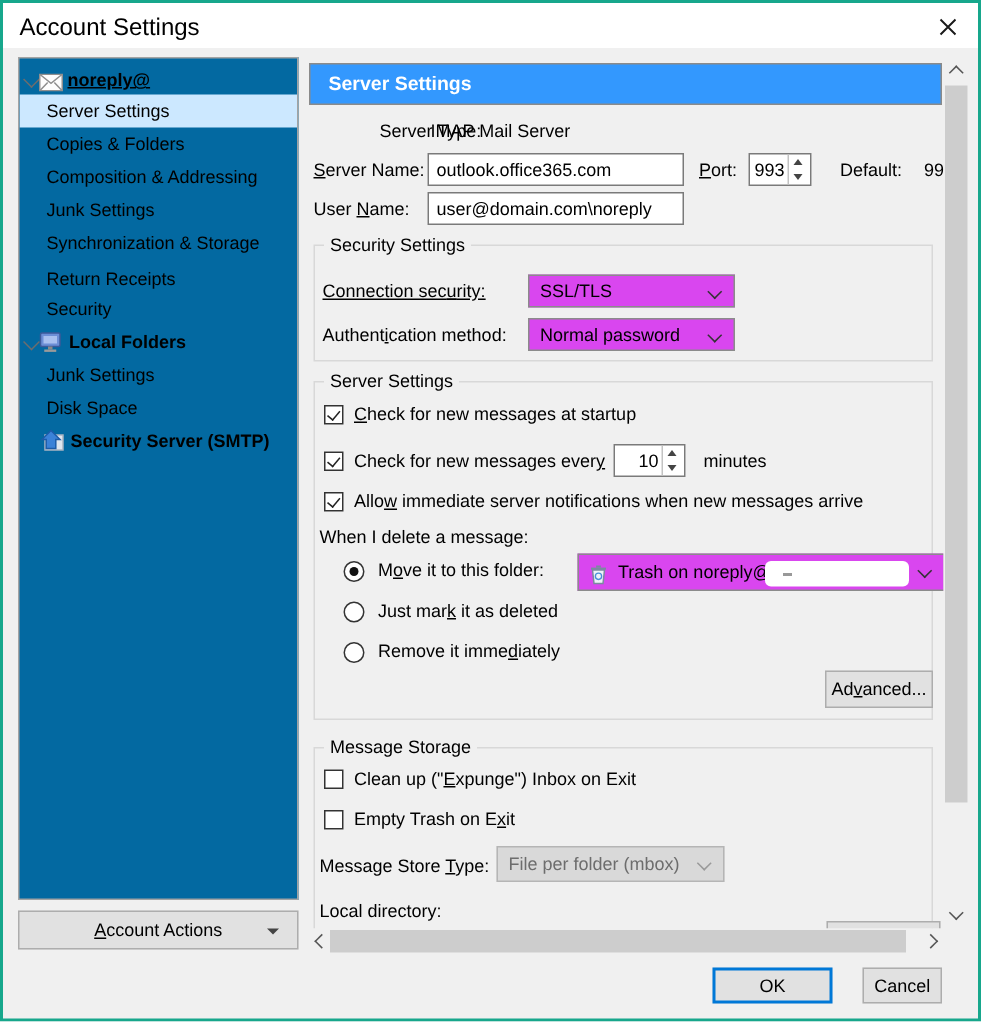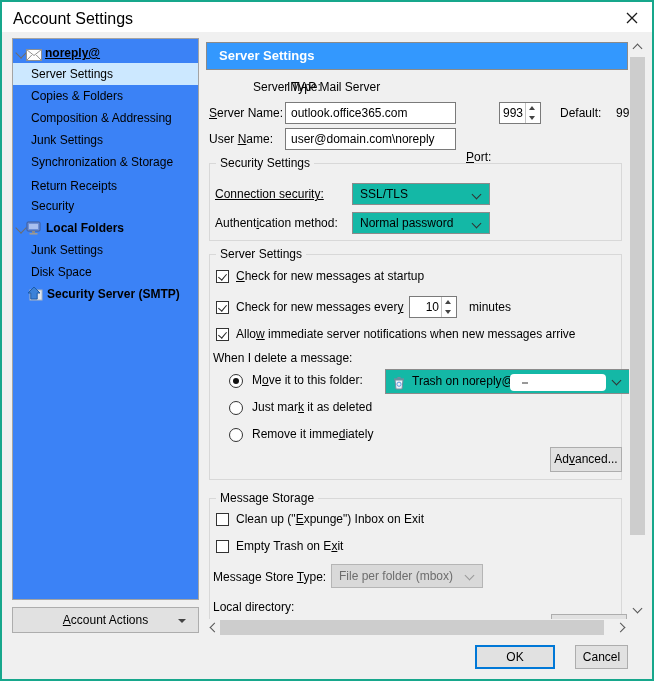--- a/index.html
+++ b/index.html
@@ -4,21 +4,21 @@
 <style>
   html,body{margin:0;padding:0;background:#fff;}
   .dialog{position:relative;width:654px;height:681px;box-sizing:border-box;
     border:2px solid #17a78c;background:#f0f0f0;
     font-family:"Liberation Sans",sans-serif;font-size:12px;color:#000;overflow:hidden;}
   .titlebar{position:absolute;left:0;top:0;right:0;height:30px;background:#fff;}
   .title{position:absolute;left:11px;top:8px;font-size:16px;}
   .close-btn{position:absolute;right:12px;top:8px;width:16px;height:16px;cursor:pointer;}
   .close-btn svg{display:block;}
   
-  .sidebar{position:absolute;left:10px;top:36px;width:187px;height:562px;background:#3b82f6;
+  .sidebar{position:absolute;left:10px;top:36px;width:187px;height:562px;background:#0369a1;
     border:1px solid #a3a3a3;box-sizing:border-box;overflow:hidden;}
   .nav-row{position:absolute;left:0;right:0;height:22px;line-height:22px;white-space:nowrap;}
   .nav-row.sel{background:#cce8ff;}
   .nav-label{position:absolute;top:0;}
   .bold{font-weight:bold;}
   .acct-name{text-decoration:underline;}
   .chev-expand{position:absolute;width:7px;height:7px;border-left:1.4px solid #6d6d6d;border-top:1.4px solid #6d6d6d;transform:rotate(225deg);}
   .icon16{position:absolute;width:16px;height:16px;}
   
   .btn{position:absolute;background:#e1e1e1;border:1px solid #adadad;box-sizing:border-box;
@@ -35,21 +35,21 @@
   .textbox{position:absolute;background:#fff;border:1px solid #7a7a7a;box-sizing:border-box;
     height:22px;line-height:20px;padding-left:5px;white-space:nowrap;overflow:hidden;}
   .spin{position:absolute;background:#fff;border:1px solid #7a7a7a;box-sizing:border-box;height:22px;}
   .spin .val{position:absolute;right:17px;top:0;line-height:20px;}
   .spin .btns{position:absolute;right:0;top:0;bottom:0;width:14px;border-left:1px solid #c3c3c3;}
   .spin .up,.spin .dn{position:absolute;left:0;right:0;height:10px;cursor:pointer;}
   .spin .dn{top:10px;}
   .spin .up::after,.spin .dn::after{content:"";position:absolute;left:3px;}
   .spin .up::after{top:3px;border-left:3.5px solid transparent;border-right:3.5px solid transparent;border-bottom:4px solid #444;}
   .spin .dn::after{top:3px;border-left:3.5px solid transparent;border-right:3.5px solid transparent;border-top:4px solid #444;}
-  .combo{position:absolute;background:#14b8a6;border:1px solid #8b8b8b;box-sizing:border-box;
+  .combo{position:absolute;background:#d946ef;border:1px solid #8b8b8b;box-sizing:border-box;
     line-height:20px;padding-left:7px;cursor:pointer;white-space:nowrap;}
   .combo .chev{position:absolute;right:9px;top:7px;width:6px;height:6px;
     border-left:1.4px solid #333;border-top:1.4px solid #333;transform:rotate(225deg);}
   .combo.disabled{background:#d9d9d9;color:#6d6d6d;border-color:#b5b5b5;cursor:default;}
   .combo.disabled .chev{border-color:#9a9a9a;}
   .group{position:absolute;border:1px solid #d8d8d8;box-sizing:border-box;}
   .legend{position:absolute;top:-8px;left:6px;background:#f0f0f0;padding:0 4px;white-space:nowrap;}
   .cb{position:absolute;width:13px;height:13px;background:#fff;border:1px solid #333;box-sizing:border-box;cursor:pointer;}
   .cb .tick{position:absolute;left:2.5px;top:0.5px;width:4px;height:7px;
     border-right:1.6px solid #222;border-bottom:1.6px solid #222;transform:rotate(40deg);}
@@ -149,21 +149,21 @@
   </div>
 
   <div class="main">
     <div class="hdr">Server Settings</div>
 
     <span class="lbl" style="left:3px;top:42px;margin-left:44px;">Server Type:</span>
     <span class="lbl" style="left:81px;top:42px;">IMAP Mail Server</span>
 
     <span class="lbl" style="left:3px;top:68px;"><u>S</u>erver Name:</span>
     <div class="textbox" style="left:79px;top:64px;width:171px;">outlook.office365.com</div>
-    <span class="lbl" style="left:260px;top:68px;margin-top:44px;"><u>P</u>ort:</span>
+    <span class="lbl" style="left:260px;top:68px;"><u>P</u>ort:</span>
     <div class="spin" style="left:293px;top:64px;width:42px;">
       <span class="val">993</span>
       <span class="btns">
         <span class="up"></span>
         <span class="dn"></span>
       </span>
     </div>
     <span class="lbl" style="left:354px;top:68px;">Default:</span>
     <span class="lbl" style="left:410px;top:68px;">993</span>
 

